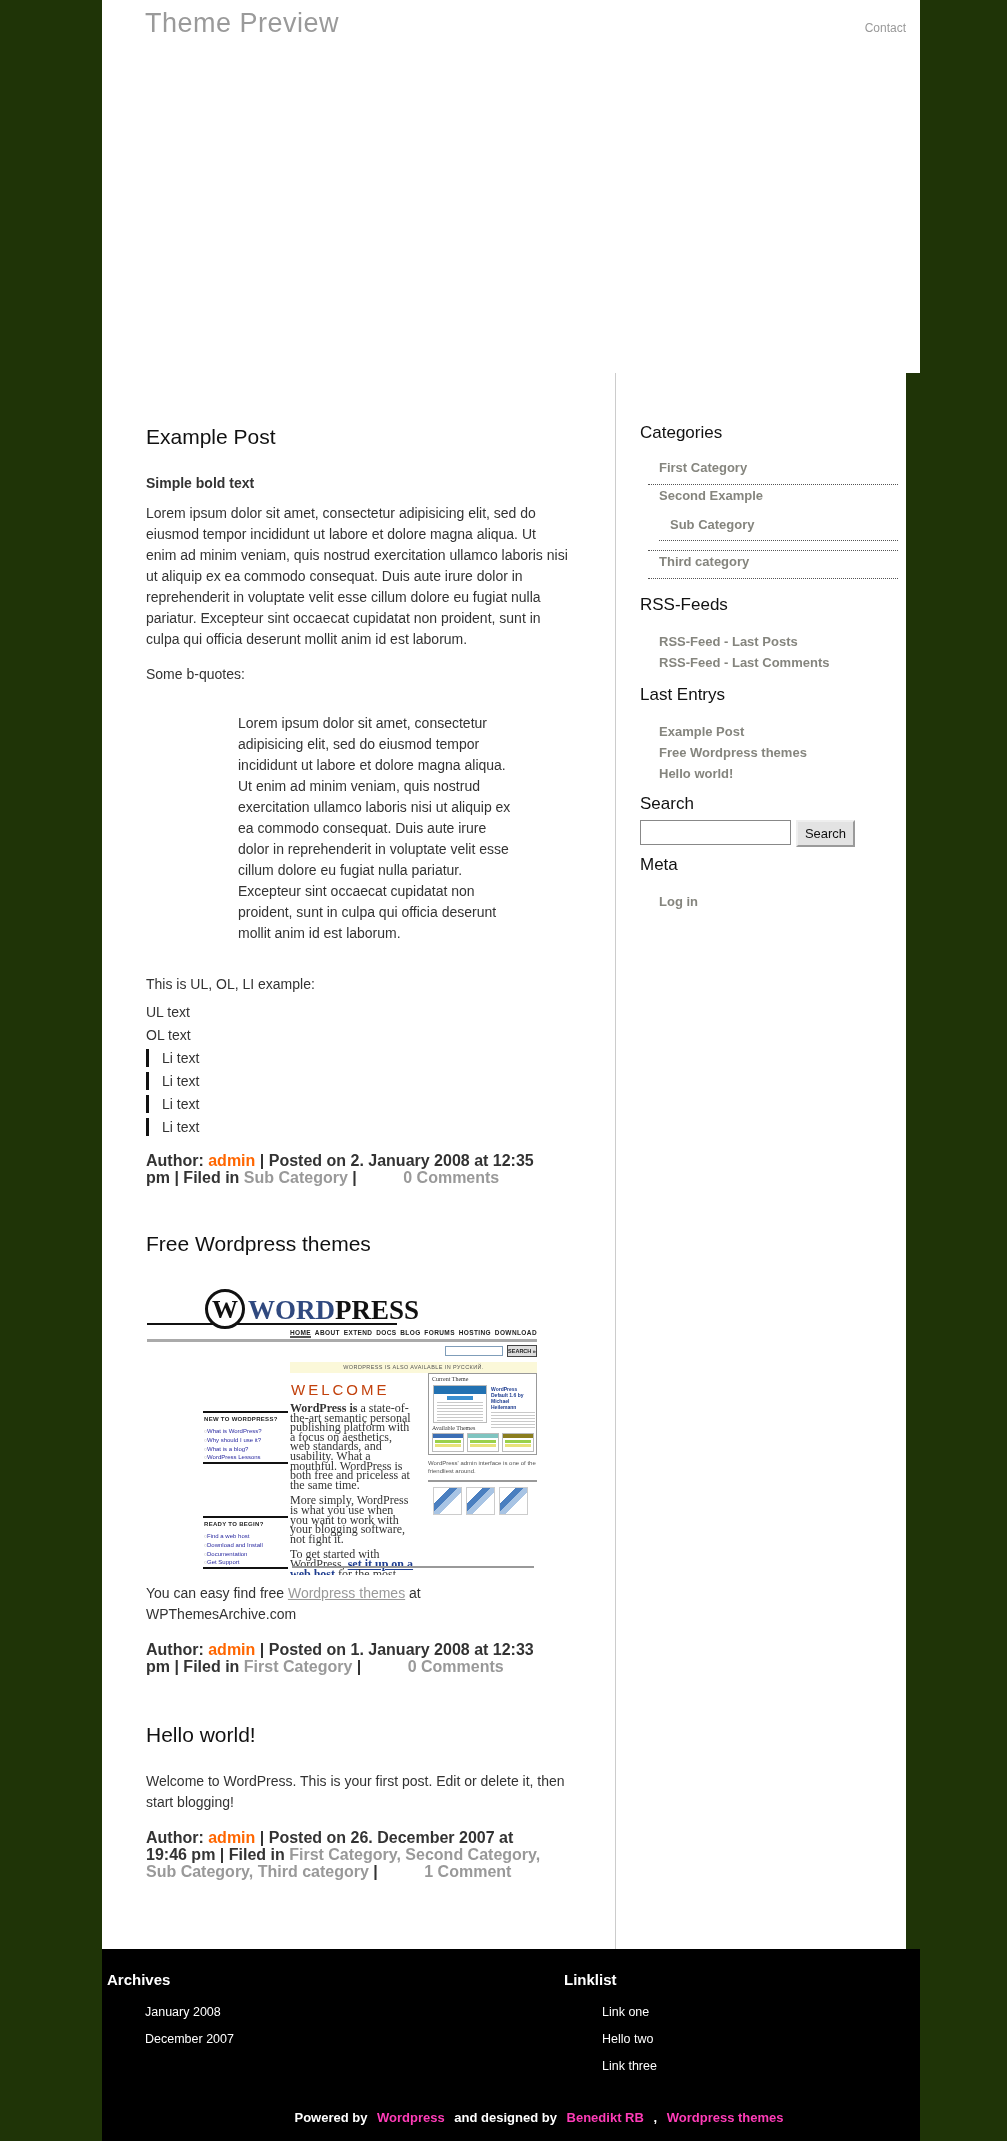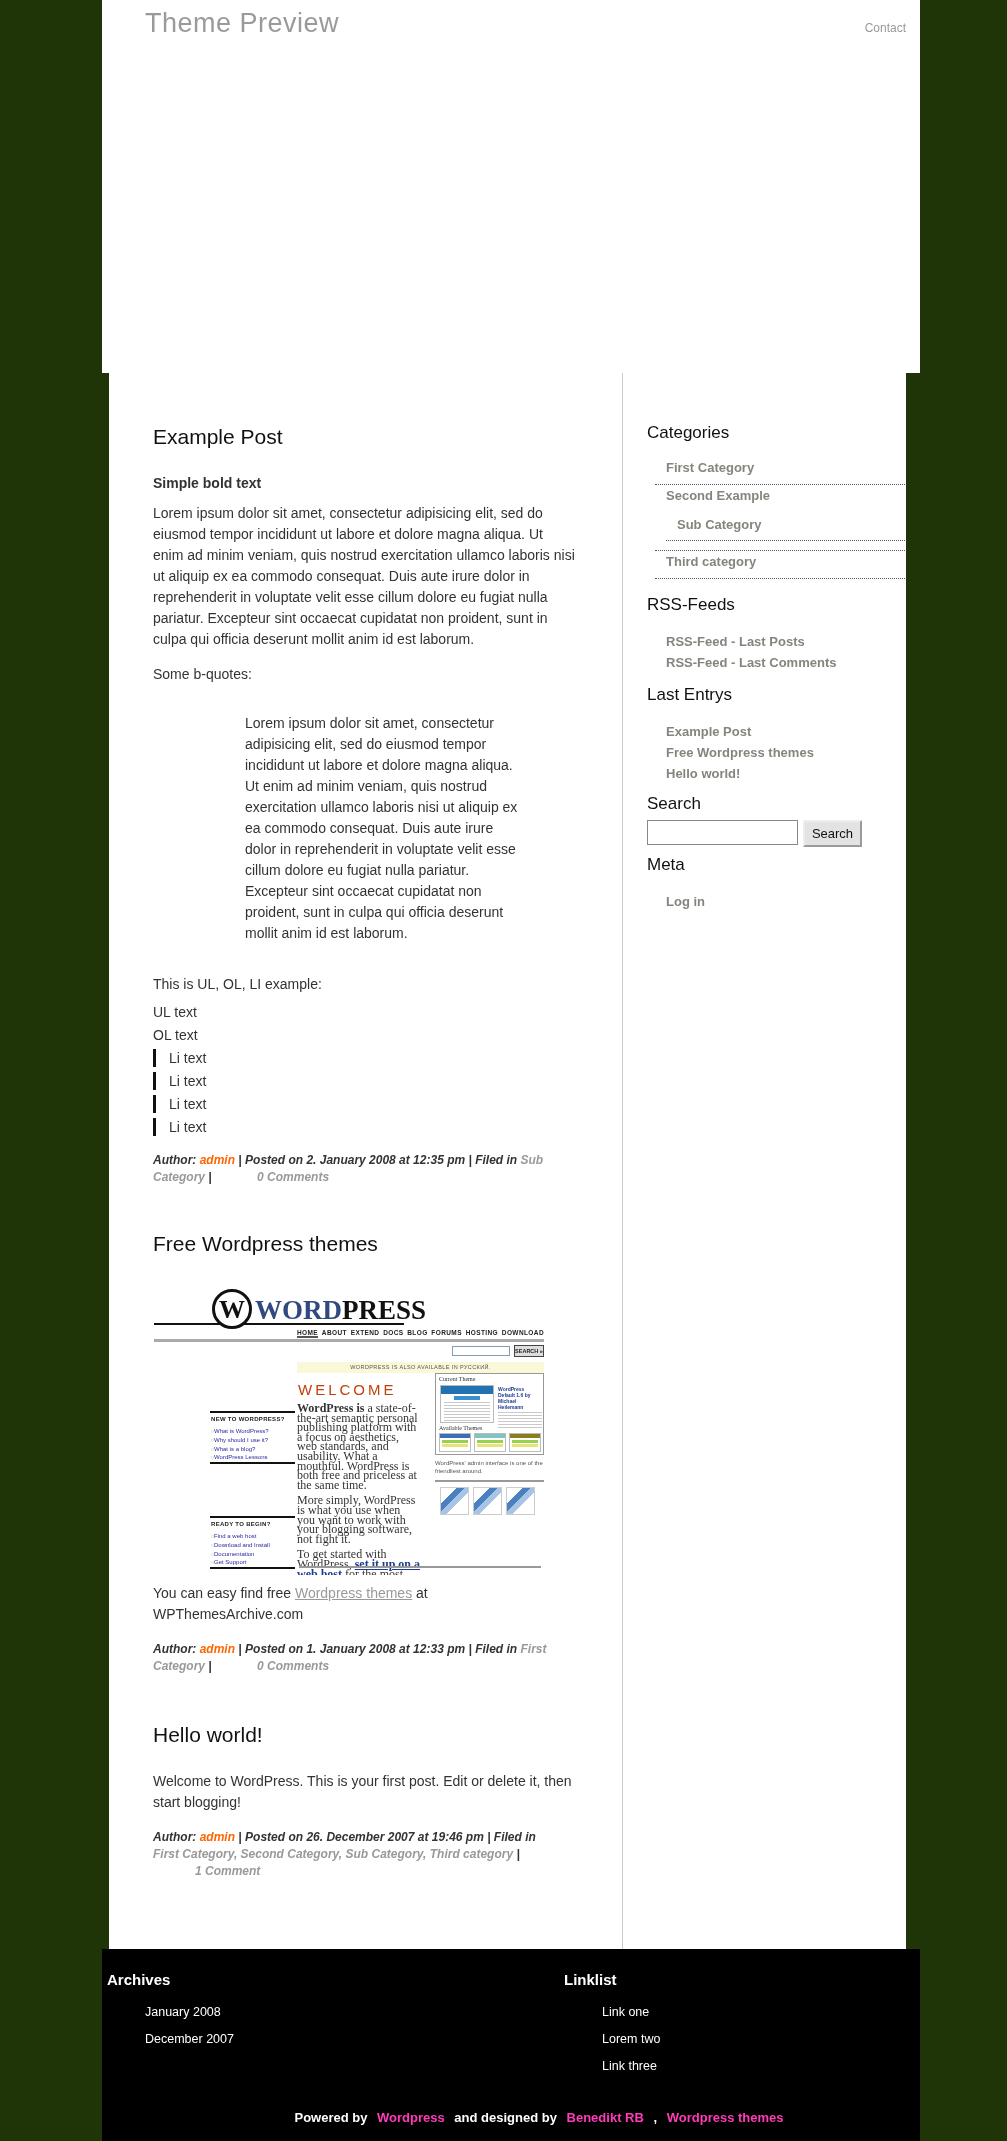--- a/index.html
+++ b/index.html
@@ -16,21 +16,21 @@
   .site-title {
     position:absolute; left:43px; top:8px;
     font-size:27px; font-weight:normal; color:#9a9a9a; letter-spacing:0.5px;
   }
   .contact-link {
     position:absolute; right:14px; top:21px;
     font-size:12px; color:#999; text-decoration:none;
   }
 
   
-  .content-row { display:flex; background:#fff; height:1576px; overflow:hidden; position:relative;margin-left:7px; }
+  .content-row { display:flex; background:#fff; height:1576px; overflow:hidden; position:relative; }
   .green-strip { position:absolute; right:0; top:0; width:14px; height:100%; background:#1f3407; }
   .main-col {
     width:514px; border-right:1px solid #ccc;
     padding:52px 45px 40px 44px;
   }
   .side-col { width:290px; padding:50px 22px 0 24px; }
 
   h2.post-title { font-size:21px; font-weight:normal; color:#111; margin-bottom:24px; }
   .bold-line { font-size:14px; font-weight:bold; color:#222; margin-bottom:9px; }
   .body-text { font-size:14px; line-height:21px; color:#333; }
@@ -41,21 +41,21 @@
     font-size:14px; line-height:21px; color:#333;
   }
   .list-intro { margin-bottom:8px; }
   ul.demo-list { list-style:none; }
   ul.demo-list li.plain { line-height:18px; margin-bottom:5px; font-size:14px; }
   ul.demo-list li.bar {
     border-left:3px solid #111; padding-left:13px;
     line-height:18px; margin-bottom:5px; font-size:14px;
   }
   p.meta {
-    margin-top:16px; font-size:12px; font-weight:bold; color:#333; line-height:17px; width:412px;font-style:italic;
+    margin-top:16px; font-size:16px; font-weight:bold; color:#333; line-height:17px; width:412px;
   }
   p.meta a { text-decoration:none; }
   a.author-link { color:#ff6600; }
   a.gray-link { color:#999; }
   .comments-link { margin-left:42px; }
   h2.post-title.later { margin-top:46px; }
   h2.post-title.later2 { margin-top:48px; }
 
   
   .wp-shot { position:relative; width:390px; height:295px; background:#fff; margin:20px 0 8px 1px; overflow:hidden; }
@@ -359,21 +359,21 @@
       <div class="f-heading">Archives</div>
       <ul class="f-list">
         <li><a href="#">January 2008</a></li>
         <li><a href="#">December 2007</a></li>
       </ul>
     </div>
     <div class="f-col linklist">
       <div class="f-heading">Linklist</div>
       <ul class="f-list">
         <li><a href="#">Link one</a></li>
-        <li><a href="#">Lorem two</a></li>
+        <li><a href="#">Hello two</a></li>
         <li><a href="#">Link three</a></li>
       </ul>
     </div>
     <div class="credits">
       <span>Powered by</span>
       <a href="#">Wordpress</a>
       <span>and designed by</span>
       <a href="#">Benedikt RB</a>
       <span>,</span>
       <a href="#">Wordpress themes</a>

